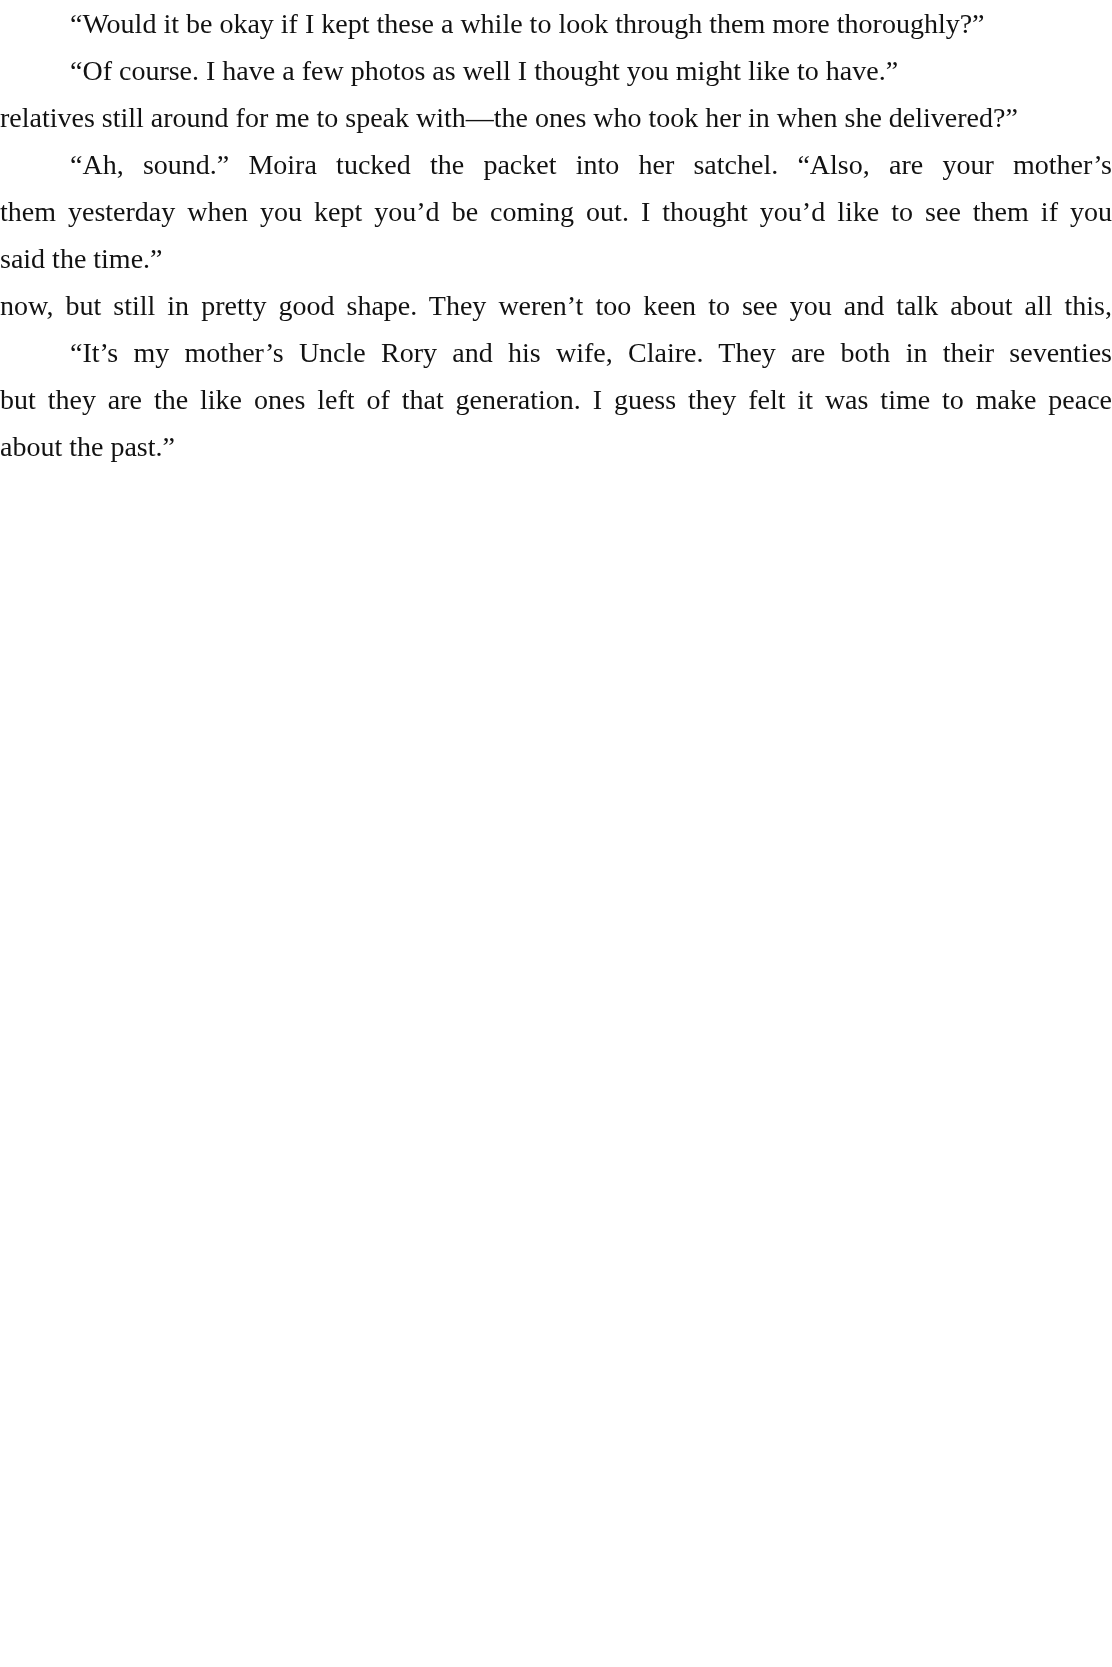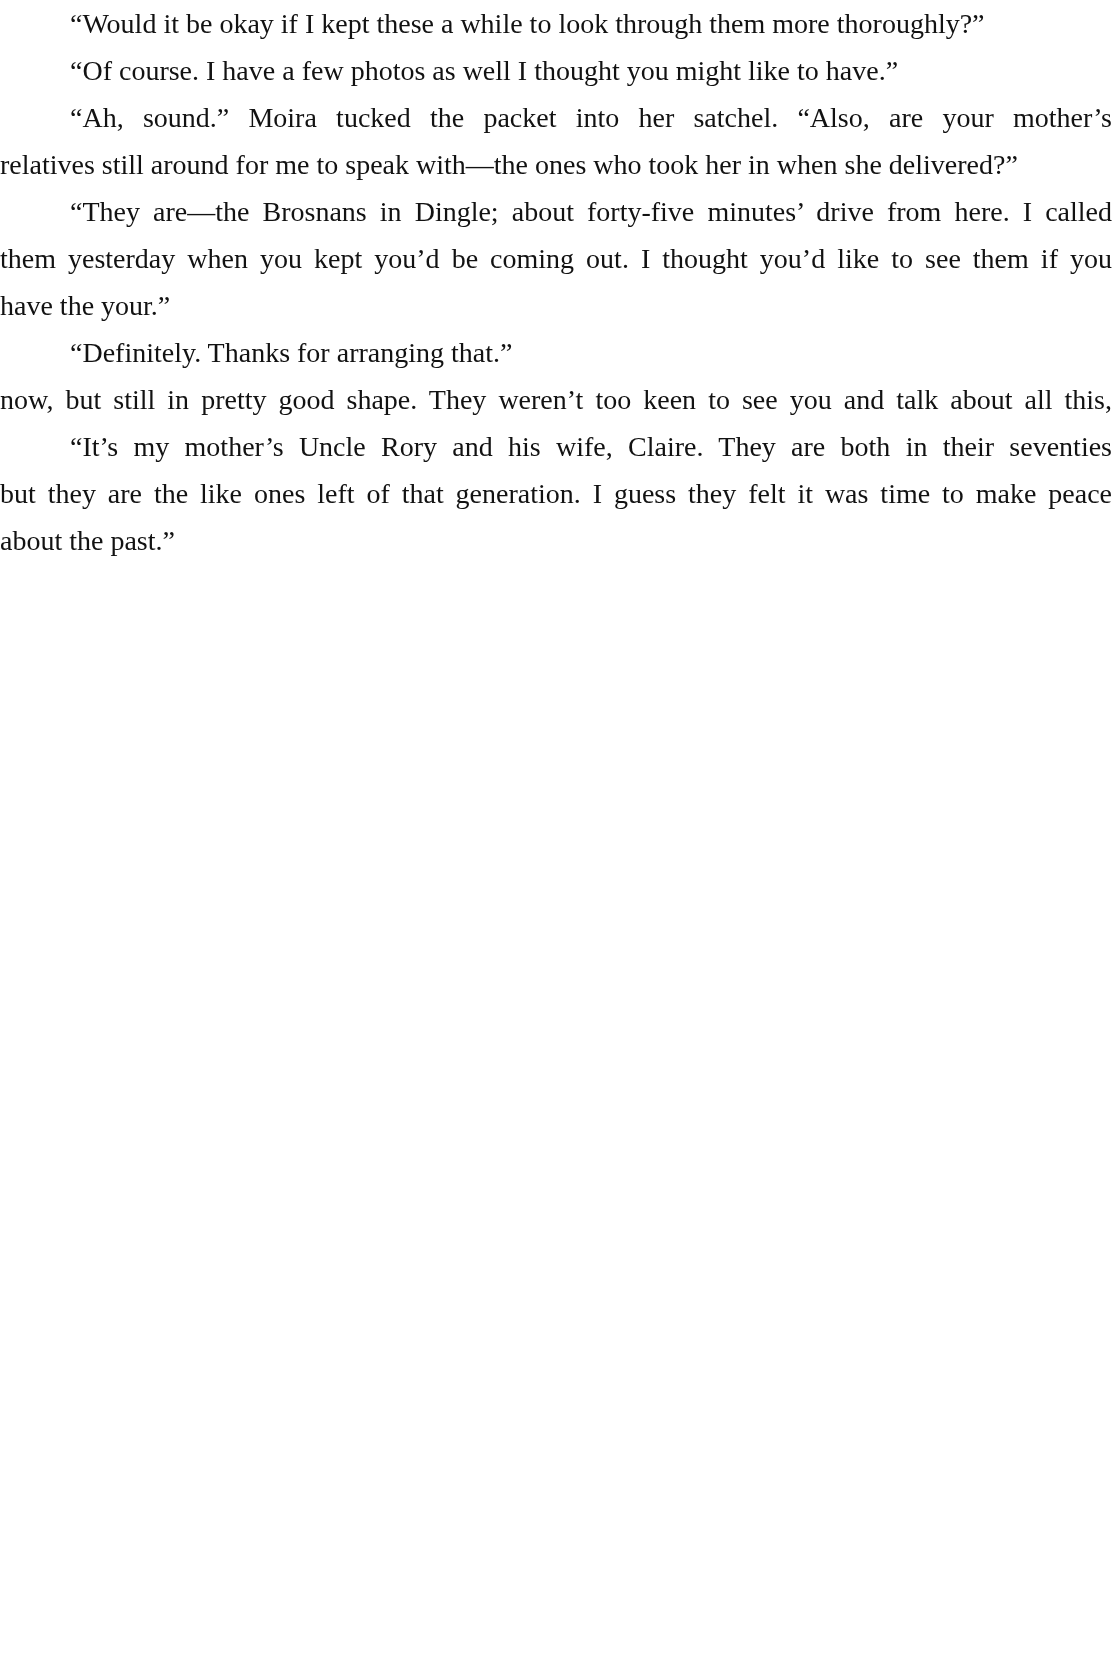--- a/index.html
+++ b/index.html
@@ -40,30 +40,26 @@
 
 <div class="page">
   <div class="text-block" style="color: rgb(18, 18, 18);">
       <div class="para">
         <div class="line first">“Would it be okay if I kept these a while to look through them more thoroughly?”</div>
       </div>
       <div class="para">
         <div class="line first">“Of course. I have a few photos as well I thought you might like to have.”</div>
       </div>
       <div class="para">
+        <div class="line">relatives still around for me to speak with—the ones who took her in when she delivered?”</div>
         <div class="line first just">“Ah, sound.” Moira tucked the packet into her satchel. “Also, are your mother’s</div>
-        <div class="line">relatives still around for me to speak with—the ones who took her in when she delivered?”</div>
       </div>
       <div class="para">
-        <div class="line first just">“They are—the Brosnans in Dingle; about forty-five minutes’ drive from here. I called</div>
         <div class="line just">them yesterday when you kept you’d be coming out. I thought you’d like to see them if you</div>
-        <div class="line">have the your.”</div>
-      </div>
-      <div class="para">
-        <div class="line first">“Definitely. Thanks for arranging that.”</div>
+        <div class="line">said the time.”</div>
       </div>
       <div class="para">
         <div class="line just">now, but still in pretty good shape. They weren’t too keen to see you and talk about all this,</div>
         <div class="line first just">“It’s my mother’s Uncle Rory and his wife, Claire. They are both in their seventies</div>
         <div class="line just">but they are the like ones left of that generation. I guess they felt it was time to make peace</div>
         <div class="line">about the past.”</div>
       </div>
     </div>
 </div>
 

